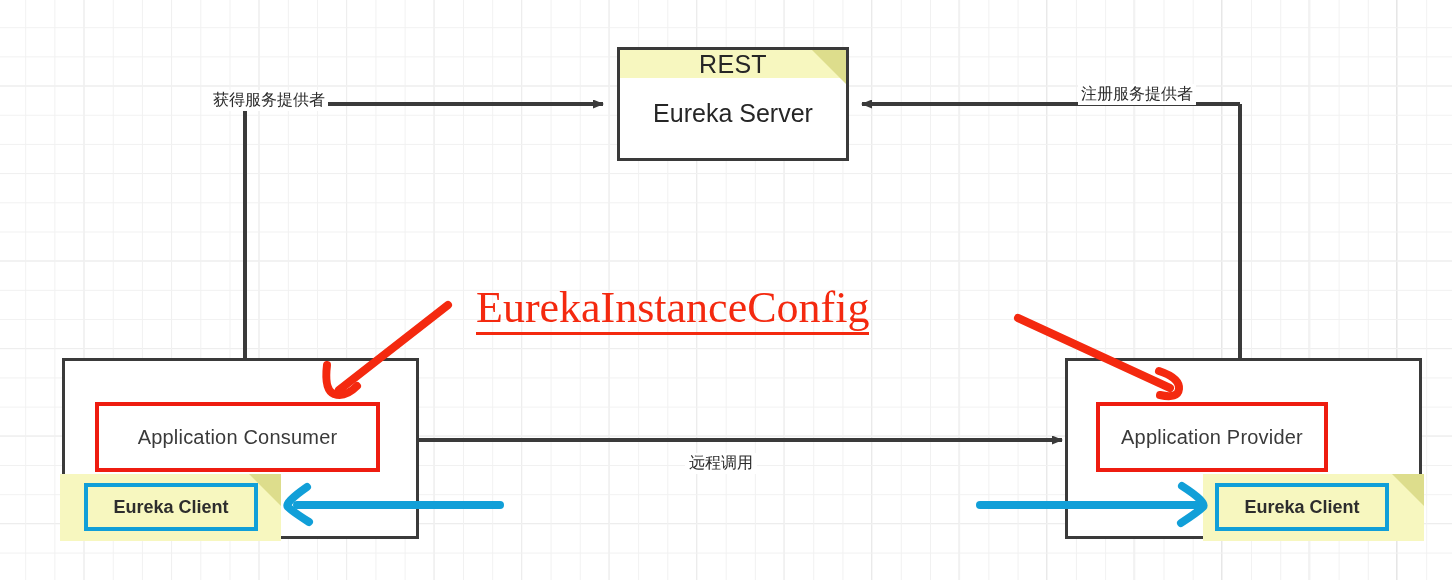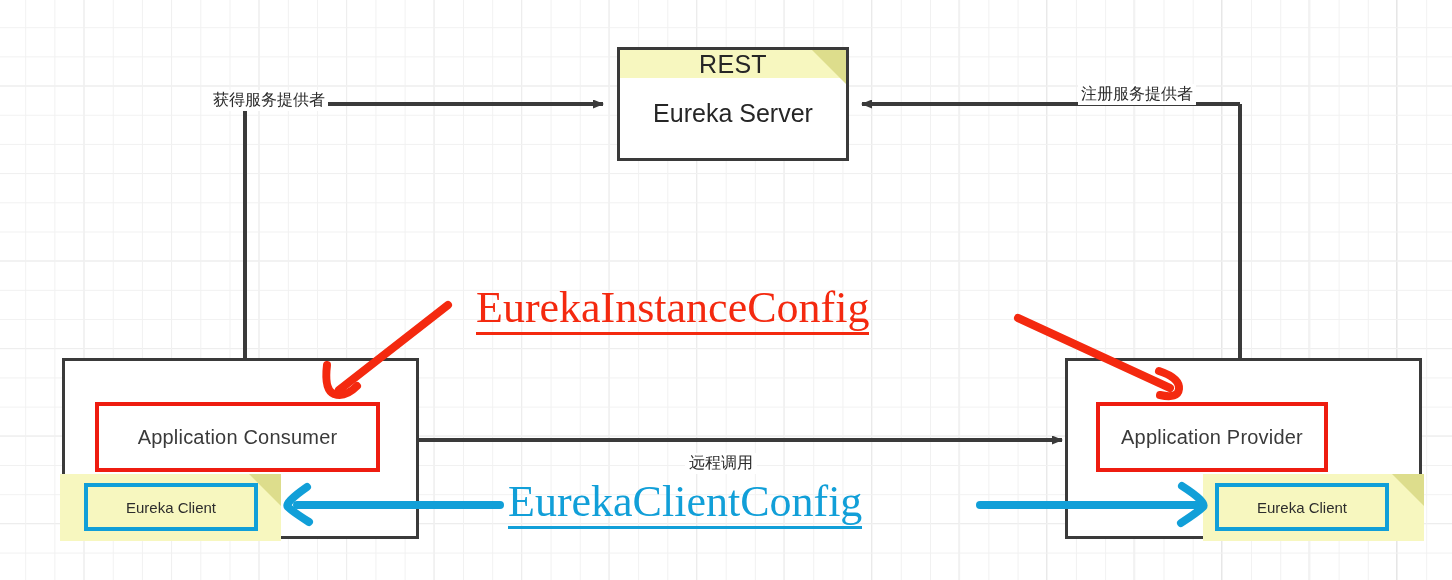--- a/index.html
+++ b/index.html
@@ -164,23 +164,24 @@
 
   
   .client-label {
     position: absolute;
     border: 4px solid #119fd8;
     box-sizing: border-box;
     background: transparent;
     display: flex;
     align-items: center;
     justify-content: center;
-    font-size: 15px;
+    font-size: 18px;
     color: #2d2d2d;
     z-index: 4;
+    font-weight: bold;
   }
   #consumer-client-label {
     left: 84px;
     top: 483px;
     width: 174px;
     height: 48px;
   }
   #provider-client-label {
     left: 1215px;
     top: 483px;
@@ -309,18 +310,14 @@
       <path d="M980,505 L1196,505" stroke="#119fd8" stroke-width="8" fill="none" stroke-linecap="round"></path>
       <path d="M1182,486 Q1207,502 1203,507 Q1198,512 1181,523" stroke="#119fd8" stroke-width="8" fill="none" stroke-linecap="round" stroke-linejoin="round"></path>
     </g>
   </svg>
 
   <div class="annot" id="annot-instance-config">
     <span>EurekaInstanceConfig</span>
     <span class="underline"></span>
   </div>
 
-  <div class="annot" id="annot-client-config">
-    <span>EurekaClientConfig</span>
-    <span class="underline"></span>
-  </div>
 
 </div>
 
 </body></html>

